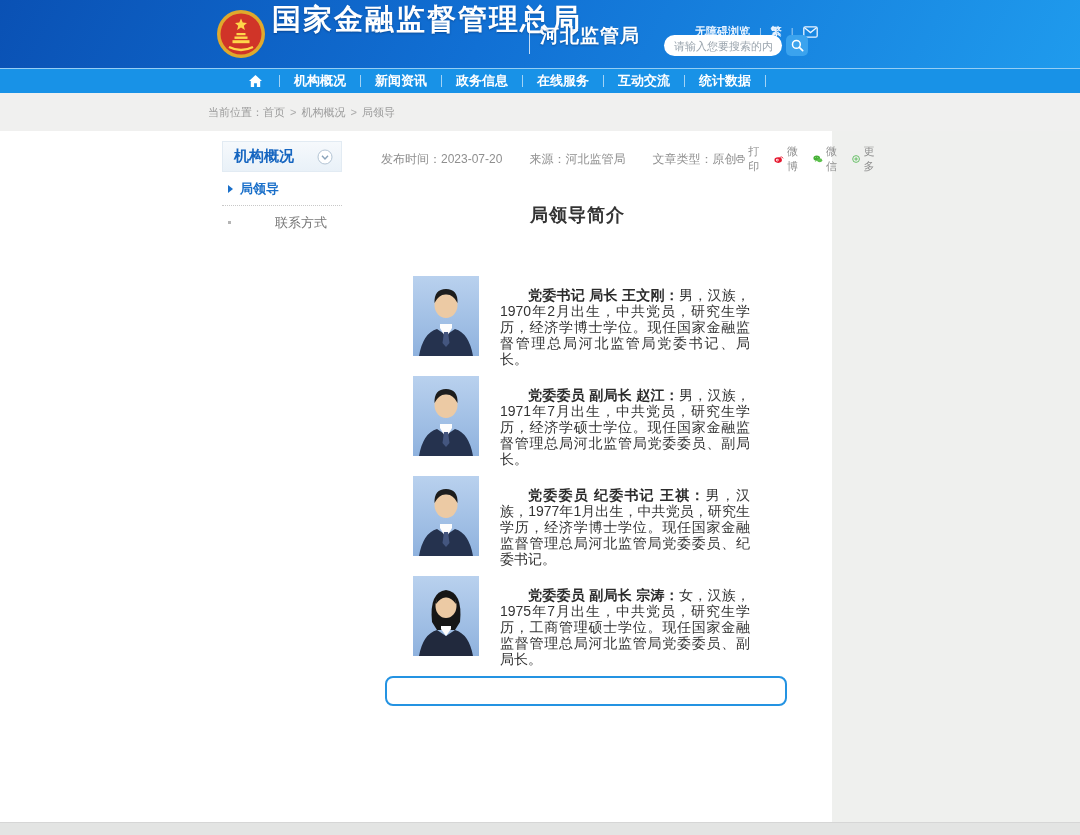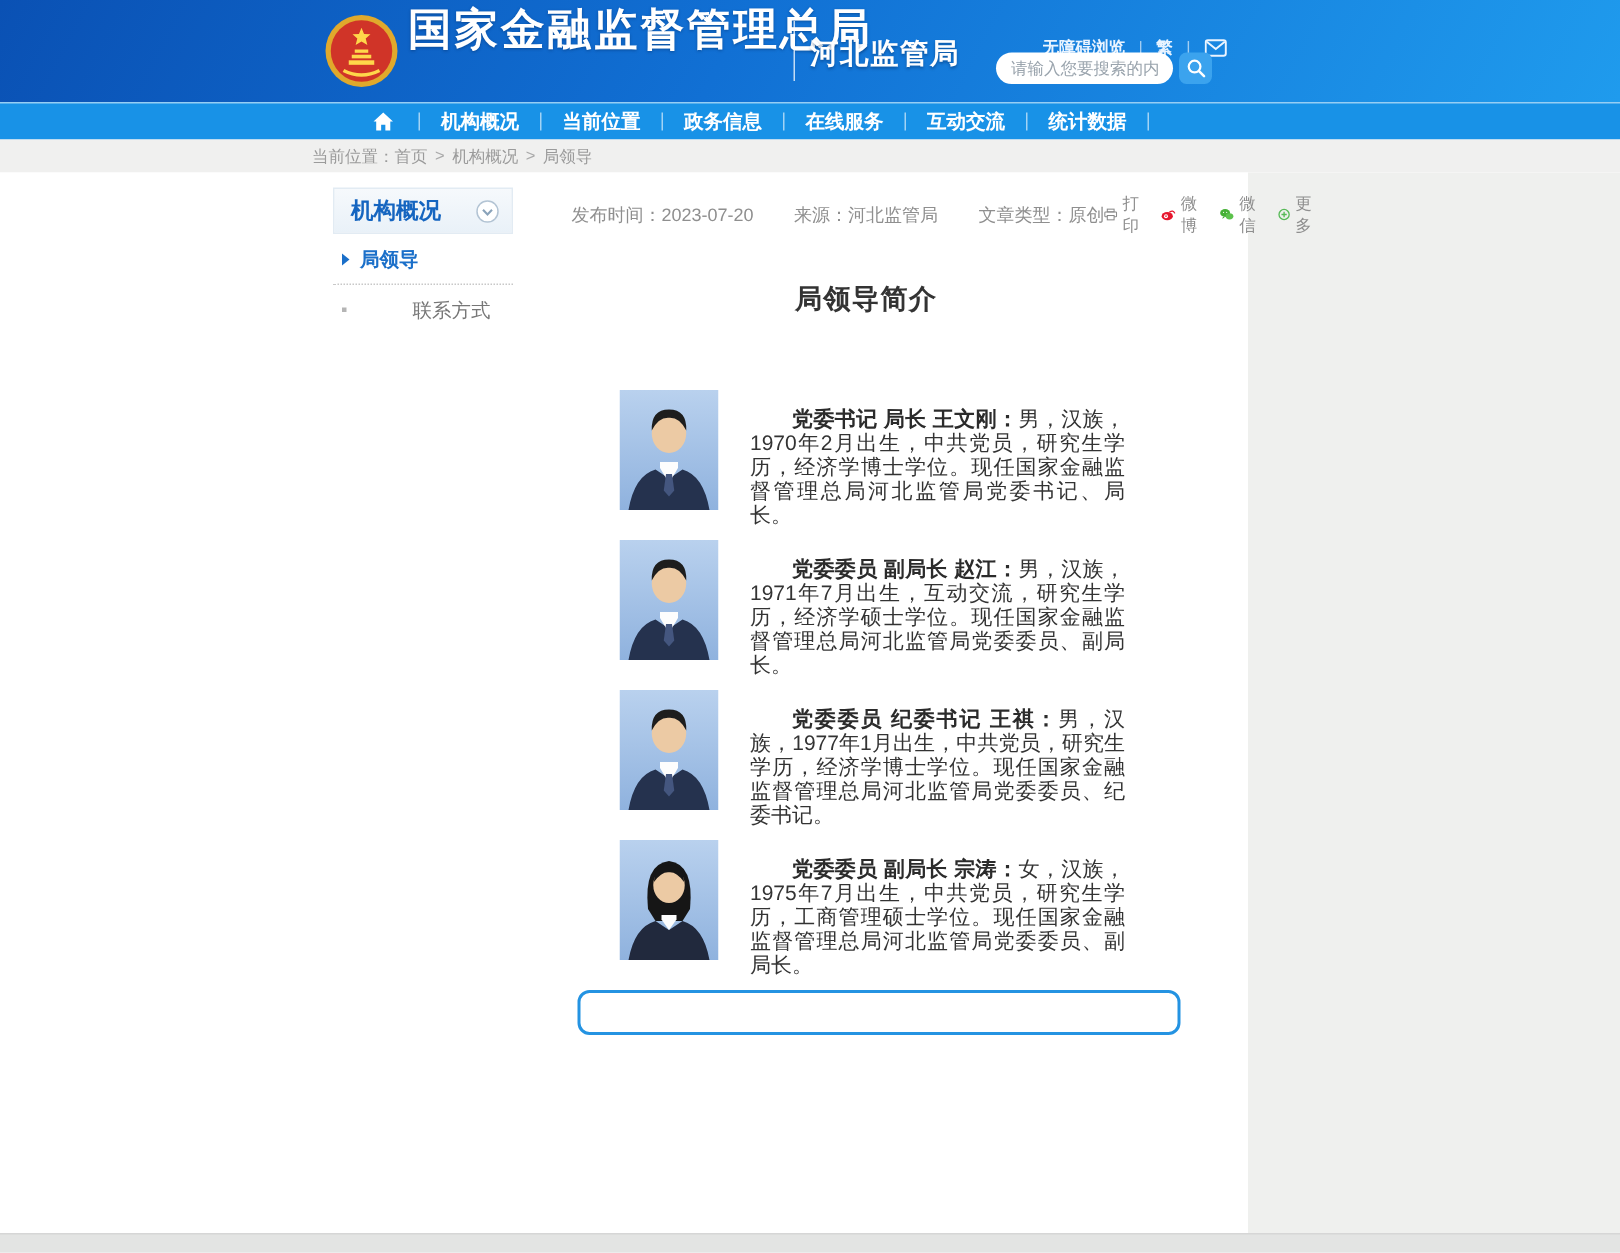--- a/index.html
+++ b/index.html
@@ -28,21 +28,21 @@
 
   
   .main-nav { height:25px; background:#1892e7; border-top:1px solid rgba(255,255,255,.55);
     display:flex; align-items:center; padding-left:232px; }
   .nav-item { color:#fff; font-size:13px; font-weight:bold; padding:0 14px; cursor:pointer;
     display:flex; align-items:center; height:100%; }
   .nav-home { padding:0 16px; }
   .nav-pipe { width:1px; height:12px; background:rgba(255,255,255,.6); }
 
   
-  .breadcrumb-bar { height:22px; background:#f0f0ef; display:flex; align-items:center;
+  .breadcrumb-bar { height:38px; background:#f0f0ef; display:flex; align-items:center;
     padding-left:208px; font-size:11px; color:#9b9b9b; }
   .breadcrumb-bar .crumb { color:#9b9b9b; cursor:pointer; }
   .breadcrumb-bar .sep { margin:0 5px; color:#aaa; }
 
   
   .main-area { position:relative; height:707px; background:#fff; }
   .right-gray { position:absolute; top:0; right:0; width:248px; height:100%; background:#eff0ee; }
 
   
   .sidebar { position:absolute; left:222px; top:10px; width:120px; }
@@ -139,21 +139,21 @@
 
   <nav class="main-nav">
     <span class="nav-item nav-home">
       <svg width="15" height="14" viewBox="0 0 15 14">
         <path d="M7.5,1 L14,7 H12.2 V13 H8.9 V9.2 H6.1 V13 H2.8 V7 H1 Z" fill="#fff"></path>
       </svg>
     </span>
     <span class="nav-pipe"></span>
     <span class="nav-item">机构概况</span>
     <span class="nav-pipe"></span>
-    <span class="nav-item">当前位置</span>
+    <span class="nav-item">新闻资讯</span>
     <span class="nav-pipe"></span>
     <span class="nav-item">政务信息</span>
     <span class="nav-pipe"></span>
     <span class="nav-item">在线服务</span>
     <span class="nav-pipe"></span>
     <span class="nav-item">互动交流</span>
     <span class="nav-pipe"></span>
     <span class="nav-item">统计数据</span>
     <span class="nav-pipe"></span>
   </nav>
@@ -273,21 +273,21 @@
       </g>
       <g class="g-female">
         <path d="M19,46 Q16,16 33,14 Q50,16 47,46 L42,54 L24,54 Z" fill="#161616"></path>
         <ellipse cx="33" cy="30" rx="10.5" ry="12" fill="#eccaa4"></ellipse>
         <path d="M23,28 Q23,17 33,17 Q43,17 43,28 Q38,21 33,21.5 Q28,21 23,28 Z" fill="#161616"></path>
         <path d="M6,80 Q10,58 24,54 L33,60 L42,54 Q56,58 60,80 Z" fill="#21293d"></path>
         <path d="M28,53 L33,60 L38,53 L38,50 L28,50 Z" fill="#fdfdfd"></path>
       </g>
     </svg>
     <p class="bio-p">
-      <b>党委委员 副局长 赵江：</b><span>男，汉族，1971年7月出生，互动交流，研究生学历，经济学硕士学位。现任国家金融监督管理总局河北监管局党委委员、副局长。</span>
+      <b>党委委员 副局长 赵江：</b><span>男，汉族，1971年7月出生，中共党员，研究生学历，经济学硕士学位。现任国家金融监督管理总局河北监管局党委委员、副局长。</span>
     </p>
   </div>
 
   <div class="leader-row male">
     <svg class="portrait" viewBox="0 0 66 80">
       <rect x="0" y="0" width="66" height="80" fill="url(#pbg)"></rect>
       <g class="g-male">
         <ellipse cx="33" cy="29" rx="11.5" ry="13" fill="#eccaa4"></ellipse>
         <path d="M21.5,27 Q21,13 33,13 Q45,13 44.5,27 Q40,18 33,18.5 Q26,18 21.5,27 Z" fill="#1d1d1d"></path>
         <path d="M6,80 Q10,57 24,53 L33,59 L42,53 Q56,57 60,80 Z" fill="#25324e"></path>

